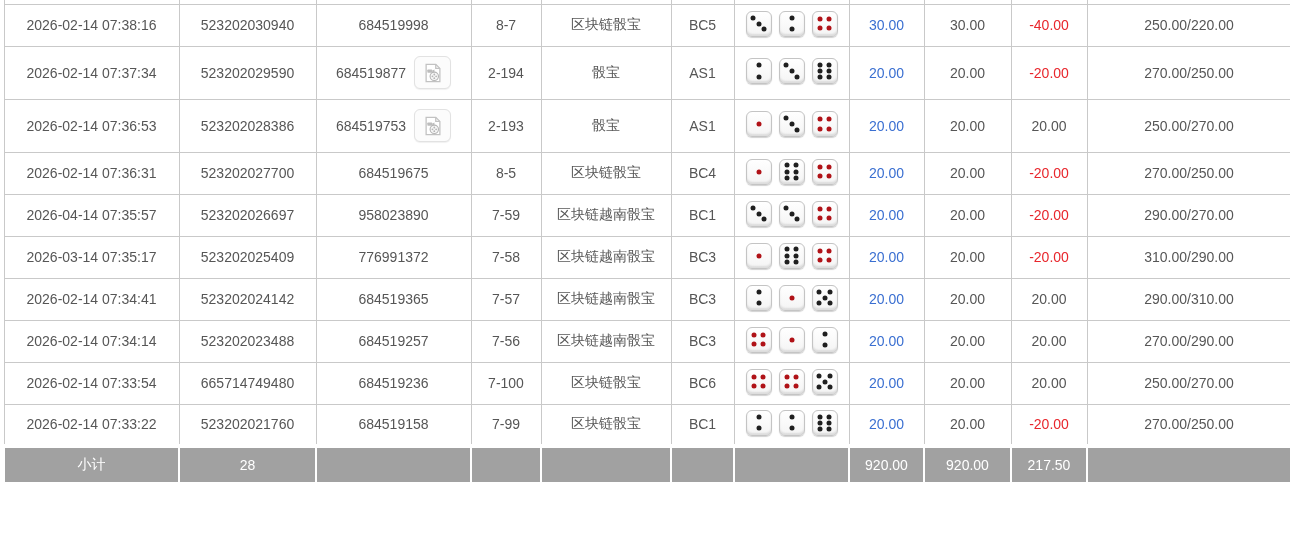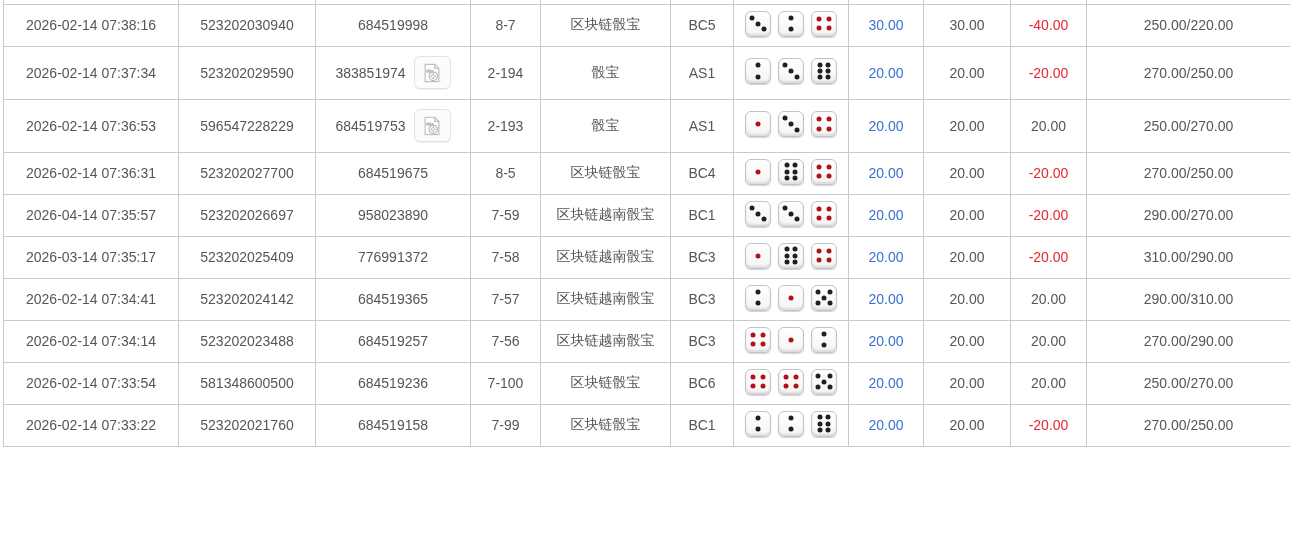--- a/index.html
+++ b/index.html
@@ -122,21 +122,21 @@
     <td class="c-bet"><span>30.00</span></td>
     <td class="c-valid"><span>30.00</span></td>
     <td class="c-net"><span class="neg">-40.00</span></td>
     <td class="c-balance"><span>250.00/220.00</span></td>
   </tr>
       <tr class="data-row tall">
     <td class="c-time"><span>2026-02-14 07:37:34</span></td>
     <td class="c-order"><span>523202029590</span></td>
     <td class="c-id">
       <span class="idwrap">
-        <span>383851974</span>
+        <span>684519877</span>
         <button class="video-btn" title="">
           <svg width="22" height="22" viewBox="0 0 24 24" fill="none">
             <path d="M4.5 2.5 H15 L19.5 7 V21.5 H4.5 Z" stroke="#c2c2c2" stroke-width="1.4" fill="#ffffff"></path>
             <path d="M15 2.5 V7 H19.5" stroke="#c2c2c2" stroke-width="1.4" fill="none"></path>
             <rect x="5.8" y="8.2" width="5.4" height="3.6" rx="0.8" fill="#bdbdbd"></rect>
             <path d="M11.2 9.2 L13.6 8.2 V12 L11.2 11 Z" fill="#bdbdbd"></path>
             <circle cx="13.4" cy="15.6" r="4.6" stroke="#b5b5b5" stroke-width="1.2" fill="#f7f7f7"></circle>
             <circle cx="13.4" cy="13.6" r="1" fill="#b5b5b5"></circle>
             <circle cx="13.4" cy="17.6" r="1" fill="#b5b5b5"></circle>
             <circle cx="11.4" cy="15.6" r="1" fill="#b5b5b5"></circle>
@@ -167,21 +167,21 @@
               <span class="pip" style="left: 67%; top: 76%;"></span>
             </span>
           </span></td>
     <td class="c-bet"><span>20.00</span></td>
     <td class="c-valid"><span>20.00</span></td>
     <td class="c-net"><span class="neg">-20.00</span></td>
     <td class="c-balance"><span>270.00/250.00</span></td>
   </tr>
       <tr class="data-row tall">
     <td class="c-time"><span>2026-02-14 07:36:53</span></td>
-    <td class="c-order"><span>596547228229</span></td>
+    <td class="c-order"><span>523202028386</span></td>
     <td class="c-id">
       <span class="idwrap">
         <span>684519753</span>
         <button class="video-btn" title="">
           <svg width="22" height="22" viewBox="0 0 24 24" fill="none">
             <path d="M4.5 2.5 H15 L19.5 7 V21.5 H4.5 Z" stroke="#c2c2c2" stroke-width="1.4" fill="#ffffff"></path>
             <path d="M15 2.5 V7 H19.5" stroke="#c2c2c2" stroke-width="1.4" fill="none"></path>
             <rect x="5.8" y="8.2" width="5.4" height="3.6" rx="0.8" fill="#bdbdbd"></rect>
             <path d="M11.2 9.2 L13.6 8.2 V12 L11.2 11 Z" fill="#bdbdbd"></path>
             <circle cx="13.4" cy="15.6" r="4.6" stroke="#b5b5b5" stroke-width="1.2" fill="#f7f7f7"></circle>
@@ -384,21 +384,21 @@
               <span class="pip" style="left: 50%; top: 73%;"></span>
             </span>
           </span></td>
     <td class="c-bet"><span>20.00</span></td>
     <td class="c-valid"><span>20.00</span></td>
     <td class="c-net"><span>20.00</span></td>
     <td class="c-balance"><span>270.00/290.00</span></td>
   </tr>
       <tr class="data-row">
     <td class="c-time"><span>2026-02-14 07:33:54</span></td>
-    <td class="c-order"><span>581348600500</span></td>
+    <td class="c-order"><span>665714749480</span></td>
     <td class="c-id">
       <span class="idwrap">
         <span>684519236</span>
 
       </span>
     </td>
     <td class="c-round"><span>7-100</span></td>
     <td class="c-game"><span>区块链骰宝</span></td>
     <td class="c-table"><span>BC6</span></td>
     <td class="c-dice"><span class="dice-wrap">
@@ -457,14 +457,27 @@
               <span class="pip" style="left: 67%; top: 76%;"></span>
             </span>
           </span></td>
     <td class="c-bet"><span>20.00</span></td>
     <td class="c-valid"><span>20.00</span></td>
     <td class="c-net"><span class="neg">-20.00</span></td>
     <td class="c-balance"><span>270.00/250.00</span></td>
   </tr>
     </tbody>
   <tbody>
+    <tr class="summary-row first">
+      <td>小计</td>
+      <td>28</td>
+      <td></td>
+      <td></td>
+      <td></td>
+      <td></td>
+      <td></td>
+      <td>920.00</td>
+      <td>920.00</td>
+      <td>217.50</td>
+      <td></td>
+    </tr>
   </tbody>
 </table>
 
 </body></html>

